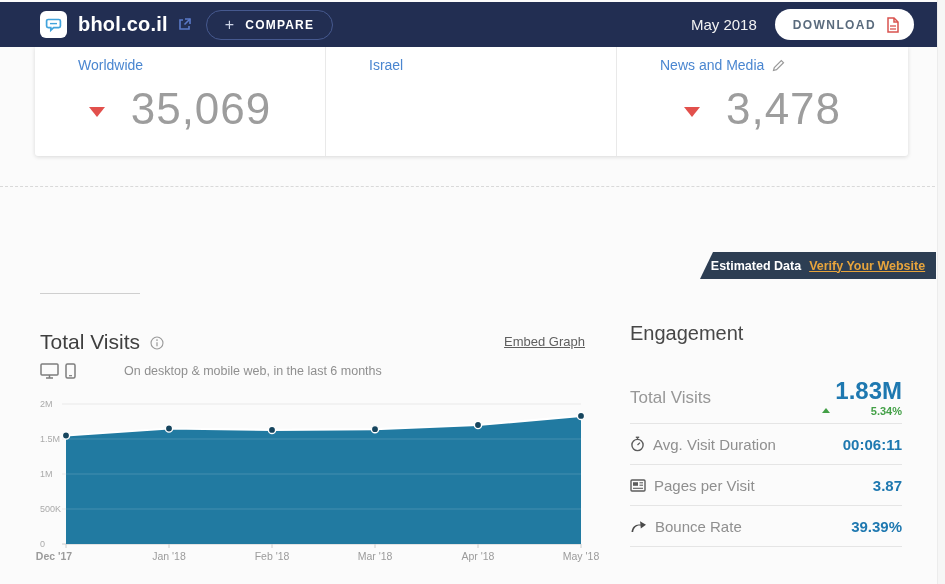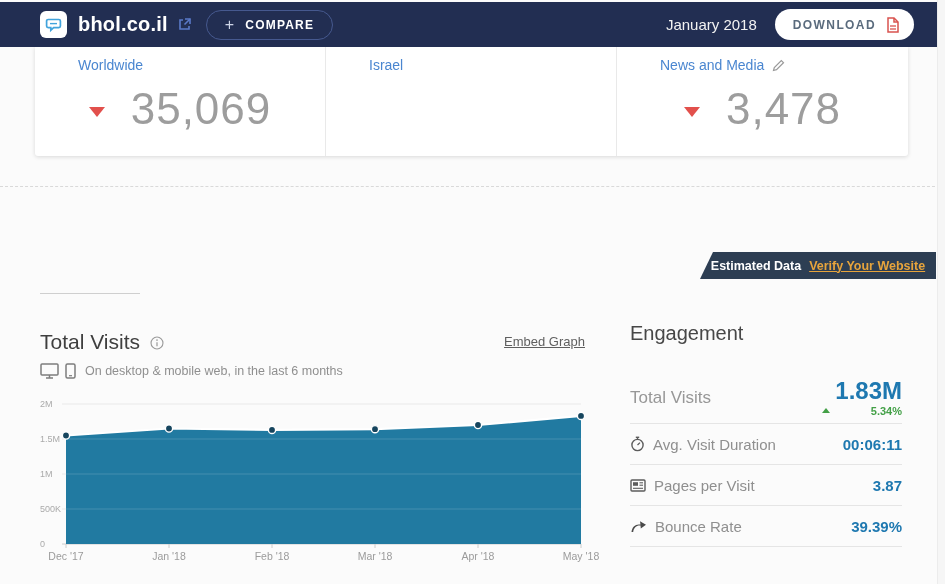--- a/index.html
+++ b/index.html
@@ -53,21 +53,21 @@
     clip-path:polygon(13px 0,100% 0,100% 100%,0 100%);display:flex;align-items:center;justify-content:center;font-size:12.5px;}
   .ribbon .est-text{color:#fff;font-weight:700;}
   .ribbon .verify-link{color:var(--gold);font-weight:700;text-decoration:underline;margin-left:8px;cursor:pointer;}
 
   
   .chart-head{position:absolute;left:40px;top:330px;width:545px;display:flex;justify-content:space-between;align-items:flex-start;}
   .chart-title-wrap{display:flex;align-items:center;}
   .chart-title{font-size:21px;font-weight:400;color:#3f3f3f;}
   .chart-title-wrap .info-icon{margin:2px 0 0 10px;}
   .embed-link{font-size:13px;color:#5f5f5f;text-decoration:underline;cursor:pointer;margin-top:4px;}
-  .chart-sub{position:absolute;left:40px;top:363px;display:flex;align-items:center;color:#8f8f8f;font-size:12.5px;}
+  .chart-sub{position:absolute;left:40px;top:363px;display:flex;align-items:center;color:#8f8f8f;font-size:12.5px;gap:39px;}
   .chart-sub .dev-icons{display:flex;align-items:center;margin-right:9px;}
   .chart-wrap{position:absolute;left:40px;top:394px;width:545px;height:172px;}
   .x-labels{position:absolute;left:0;top:156px;width:545px;height:14px;}
   .x-label{position:absolute;transform:translateX(-50%);font-size:10.5px;color:#9b9b9b;white-space:nowrap;}
 
   
   .engagement{position:absolute;left:630px;top:322px;width:272px;}
   .engagement-title{font-size:20px;font-weight:400;color:#474747;}
   .eng-rows{margin-top:27px;}
   .eng-row{display:flex;align-items:center;justify-content:space-between;border-bottom:1px solid #e5e5e5;}
@@ -104,21 +104,21 @@
             <path d="M8 2h5v5" fill="none" stroke="#5a79c8" stroke-width="1.6"></path>
             <line x1="13" y1="2" x2="7.5" y2="7.5" stroke="#5a79c8" stroke-width="1.6"></line>
           </svg>
       </span>
       <button class="compare-btn">
         <span class="plus">+</span>
         <span>COMPARE</span>
       </button>
     </div>
     <div class="topbar-right">
-      <span class="date">January 2018</span>
+      <span class="date">May 2018</span>
       <button class="download-btn">
         <span>DOWNLOAD</span>
         <span class="pdf-icon">
           <svg width="15" height="16" viewBox="0 0 15 16">
               <path d="M3 1h6l4 4v10H3z" fill="none" stroke="#d9534f" stroke-width="1.5"></path>
               <path d="M9 1v4h4" fill="none" stroke="#d9534f" stroke-width="1.5"></path>
               <line x1="5" y1="9" x2="11" y2="9" stroke="#d9534f" stroke-width="1.3"></line>
               <line x1="5" y1="12" x2="11" y2="12" stroke="#d9534f" stroke-width="1.3"></line>
             </svg>
         </span>
@@ -224,21 +224,21 @@
           <polyline points="26,41.5 129,34.5 232,35.900000000000006 335,35.2 438,31 541,21.900000000000006" fill="none" stroke="#ffffff" stroke-width="2.2"></polyline>
           <circle cx="26" cy="41.5" r="3.6" fill="#16455e" stroke="#ffffff" stroke-width="1.4"></circle>
           <circle cx="129" cy="34.5" r="3.6" fill="#16455e" stroke="#ffffff" stroke-width="1.4"></circle>
           <circle cx="232" cy="35.900000000000006" r="3.6" fill="#16455e" stroke="#ffffff" stroke-width="1.4"></circle>
           <circle cx="335" cy="35.2" r="3.6" fill="#16455e" stroke="#ffffff" stroke-width="1.4"></circle>
           <circle cx="438" cy="31" r="3.6" fill="#16455e" stroke="#ffffff" stroke-width="1.4"></circle>
           <circle cx="541" cy="21.900000000000006" r="3.6" fill="#16455e" stroke="#ffffff" stroke-width="1.4"></circle>
         </g>
     </svg>
     <div class="x-labels">
-      <span class="x-label" style="left: 26px;">Dec '17</span>
+      <span class="x-label" style="left: 14px; font-weight: bold;">Dec '17</span>
       <span class="x-label" style="left: 129px;">Jan '18</span>
       <span class="x-label" style="left: 232px;">Feb '18</span>
       <span class="x-label" style="left: 335px;">Mar '18</span>
       <span class="x-label" style="left: 438px;">Apr '18</span>
       <span class="x-label" style="left: 541px;">May '18</span>
     </div>
   </div>
 
   <div class="engagement">
     <div class="engagement-title">Engagement</div>

